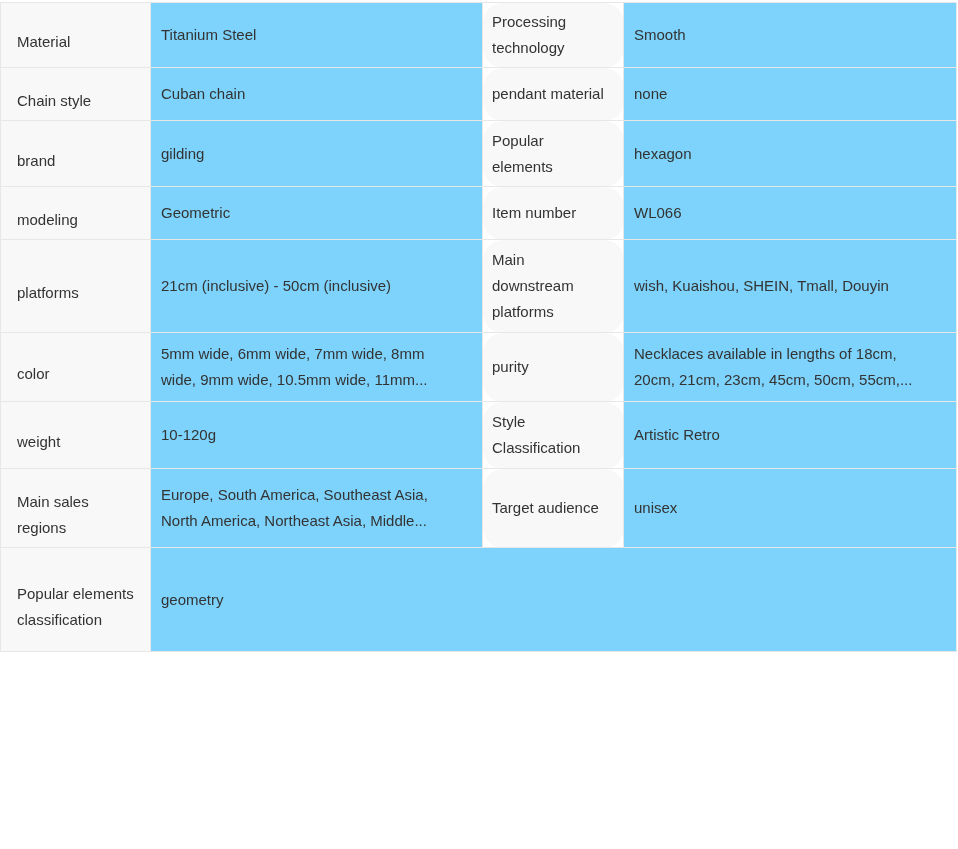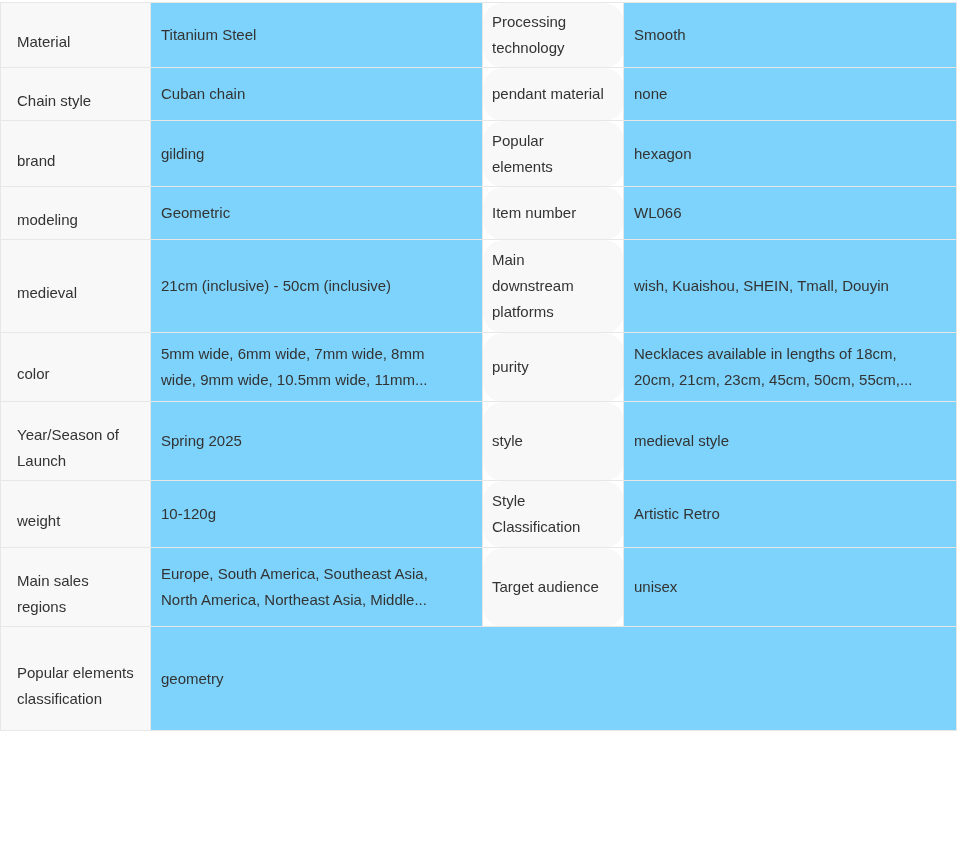--- a/index.html
+++ b/index.html
@@ -71,36 +71,30 @@
       <td class="lbl c3">Popular elements</td>
       <td class="val c4">hexagon</td>
     </tr>
     <tr style="height:44px">
       <td class="lbl">modeling</td>
       <td class="val">Geometric</td>
       <td class="lbl c3">Item number</td>
       <td class="val c4">WL066</td>
     </tr>
     <tr style="height:93px">
-      <td class="lbl">medieval</td>
+      <td class="lbl">platforms</td>
       <td class="val">21cm (inclusive) - 50cm (inclusive)</td>
       <td class="lbl c3">Main downstream platforms</td>
       <td class="val c4">wish, Kuaishou, SHEIN, Tmall, Douyin</td>
     </tr>
     <tr style="height:69px">
       <td class="lbl">color</td>
       <td class="val">5mm wide, 6mm wide, 7mm wide, 8mm wide, 9mm wide, 10.5mm wide, 11mm...</td>
       <td class="lbl c3">purity</td>
       <td class="val c4">Necklaces available in lengths of 18cm, 20cm, 21cm, 23cm, 45cm, 50cm, 55cm,...</td>
-    </tr>
-    <tr style="height:68px">
-      <td class="lbl">Year/Season of Launch</td>
-      <td class="val">Spring 2025</td>
-      <td class="lbl c3">style</td>
-      <td class="val c4">medieval style</td>
     </tr>
     <tr style="height:67px">
       <td class="lbl">weight</td>
       <td class="val">10-120g</td>
       <td class="lbl c3">Style Classification</td>
       <td class="val c4">Artistic Retro</td>
     </tr>
     <tr style="height:67px">
       <td class="lbl">Main sales regions</td>
       <td class="val">Europe, South America, Southeast Asia, North America, Northeast Asia, Middle...</td>

